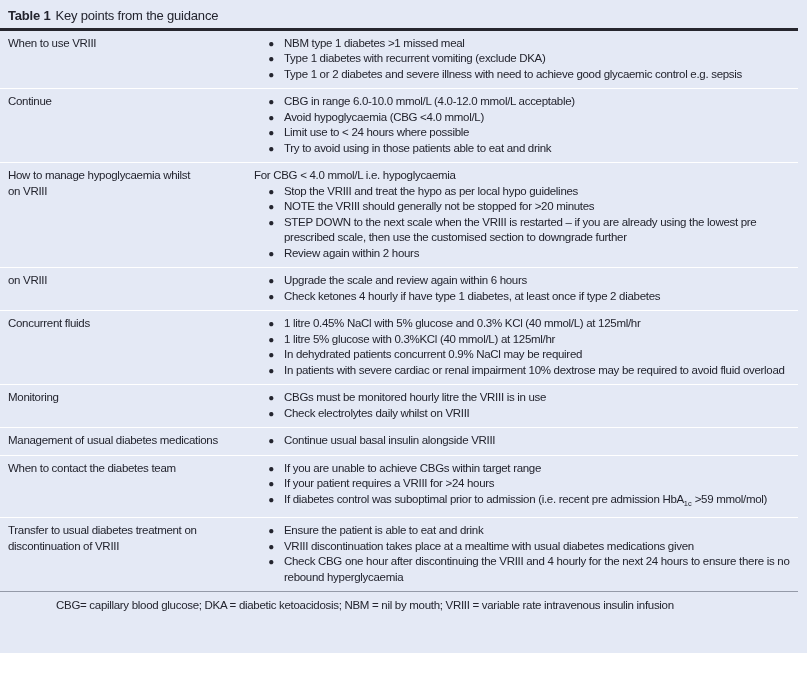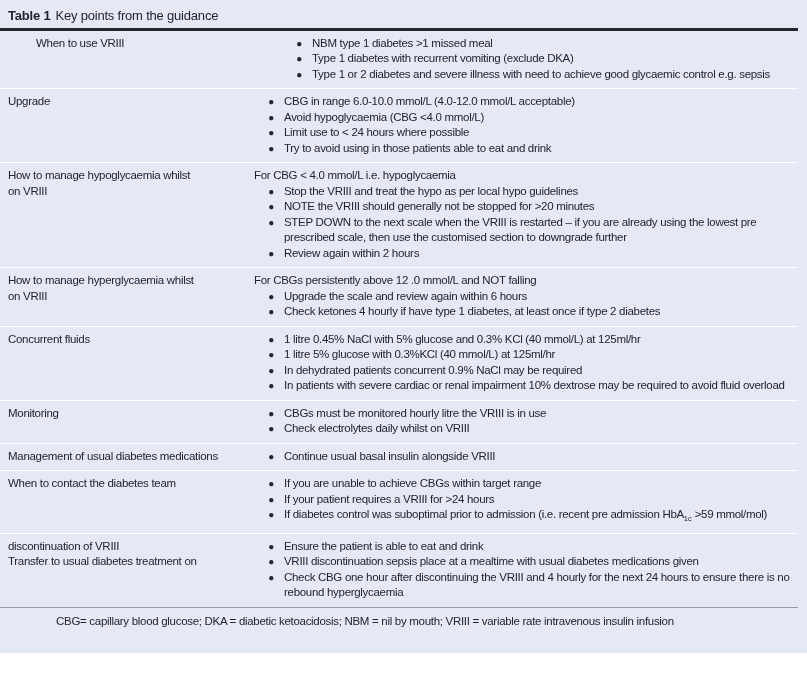--- a/index.html
+++ b/index.html
@@ -21,21 +21,21 @@
   .tbold { font-weight:bold; margin-right:5px; }
   .rule-dark { width:798px; height:2.5px; background:#26262e; }
   .row {
     display:flex;
     padding:5px 0 6px 0;
     border-top:1.4px solid #ffffff;
     font-size:11.5px;
     line-height:15.5px;
     letter-spacing:-0.3px;
   }
-  .row.first { border-top:none;margin-left:28px; }
+  .row.first { border-top:none; }
   .label {
     width:254px;
     padding-left:8px;
     box-sizing:border-box;
     flex-shrink:0;
   }
   .lab-line { display:block; }
   .content { flex:1; padding-right:6px; }
   .item.bullet { display:flex; }
   .dot {
@@ -78,21 +78,21 @@
               <span class="itext">Type 1 diabetes with recurrent vomiting (exclude DKA)</span>
             </div>
             <div class="item bullet">
               <span class="dot">●</span>
               <span class="itext">Type 1 or 2 diabetes and severe illness with need to achieve good glycaemic control e.g. sepsis</span>
             </div>
           </div>
         </div>
         <div class="row">
           <div class="label">
-            <span class="lab-line">Upgrade</span>
+            <span class="lab-line">Continue</span>
           </div>
           <div class="content">
             <div class="item bullet">
               <span class="dot">●</span>
               <span class="itext">CBG in range 6.0-10.0 mmol/L (4.0-12.0 mmol/L acceptable)</span>
             </div>
             <div class="item bullet">
               <span class="dot">●</span>
               <span class="itext">Avoid hypoglycaemia (CBG &lt;4.0 mmol/L)</span>
             </div>
@@ -126,25 +126,23 @@
               <span class="itext">STEP DOWN to the next scale when the VRIII is restarted – if you are already using the lowest pre prescribed scale, then use the customised section to downgrade further</span>
             </div>
             <div class="item bullet">
               <span class="dot">●</span>
               <span class="itext">Review again within 2 hours</span>
             </div>
           </div>
         </div>
         <div class="row">
           <div class="label">
-            <span class="lab-line">How to manage hyperglycaemia whilst</span>
             <span class="lab-line">on VRIII</span>
           </div>
           <div class="content">
-            <div class="item intro">For CBGs persistently above 12 .0 mmol/L and NOT falling</div>
             <div class="item bullet">
               <span class="dot">●</span>
               <span class="itext">Upgrade the scale and review again within 6 hours</span>
             </div>
             <div class="item bullet">
               <span class="dot">●</span>
               <span class="itext">Check ketones 4 hourly if have type 1 diabetes, at least once if type 2 diabetes</span>
             </div>
           </div>
         </div>
@@ -211,31 +209,31 @@
               <span class="itext">If your patient requires a VRIII for &gt;24 hours</span>
             </div>
             <div class="item bullet">
               <span class="dot">●</span>
               <span class="itext"><span>If diabetes control was suboptimal prior to admission (i.e. recent pre admission HbA</span><sub>1c</sub><span> &gt;59 mmol/mol)</span></span>
             </div>
           </div>
         </div>
         <div class="row">
           <div class="label">
+            <span class="lab-line">Transfer to usual diabetes treatment on</span>
             <span class="lab-line">discontinuation of VRIII</span>
-            <span class="lab-line">Transfer to usual diabetes treatment on</span>
           </div>
           <div class="content">
             <div class="item bullet">
               <span class="dot">●</span>
               <span class="itext">Ensure the patient is able to eat and drink</span>
             </div>
             <div class="item bullet">
               <span class="dot">●</span>
-              <span class="itext">VRIII discontinuation sepsis place at a mealtime with usual diabetes medications given</span>
+              <span class="itext">VRIII discontinuation takes place at a mealtime with usual diabetes medications given</span>
             </div>
             <div class="item bullet">
               <span class="dot">●</span>
               <span class="itext">Check CBG one hour after discontinuing the VRIII and 4 hourly for the next 24 hours to ensure there is no rebound hyperglycaemia</span>
             </div>
           </div>
         </div>
       </div>
     <div class="foot-sep"></div>
     <div class="footnote">CBG= capillary blood glucose; DKA = diabetic ketoacidosis; NBM = nil by mouth; VRIII = variable rate intravenous insulin infusion</div>

